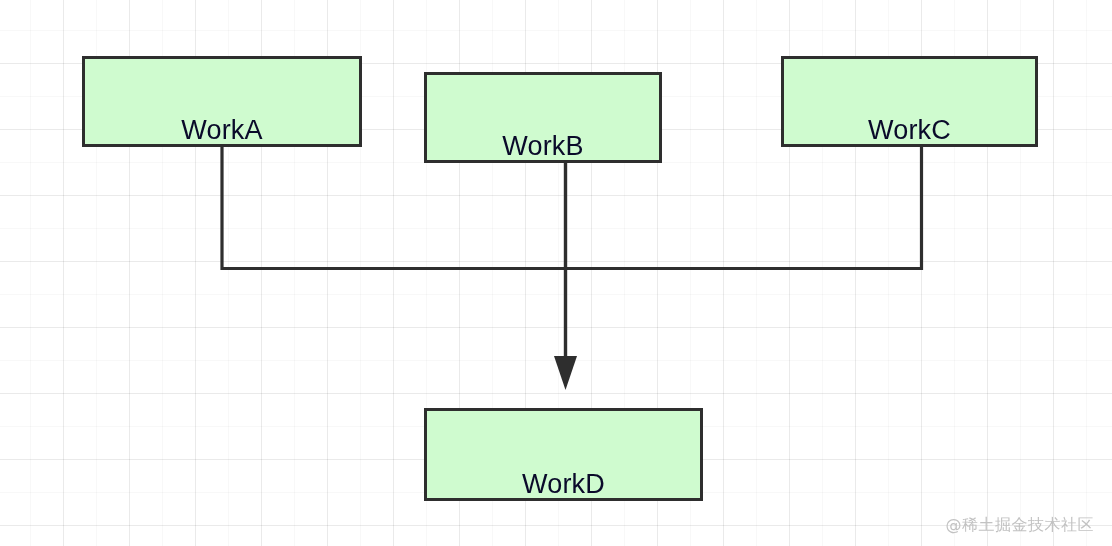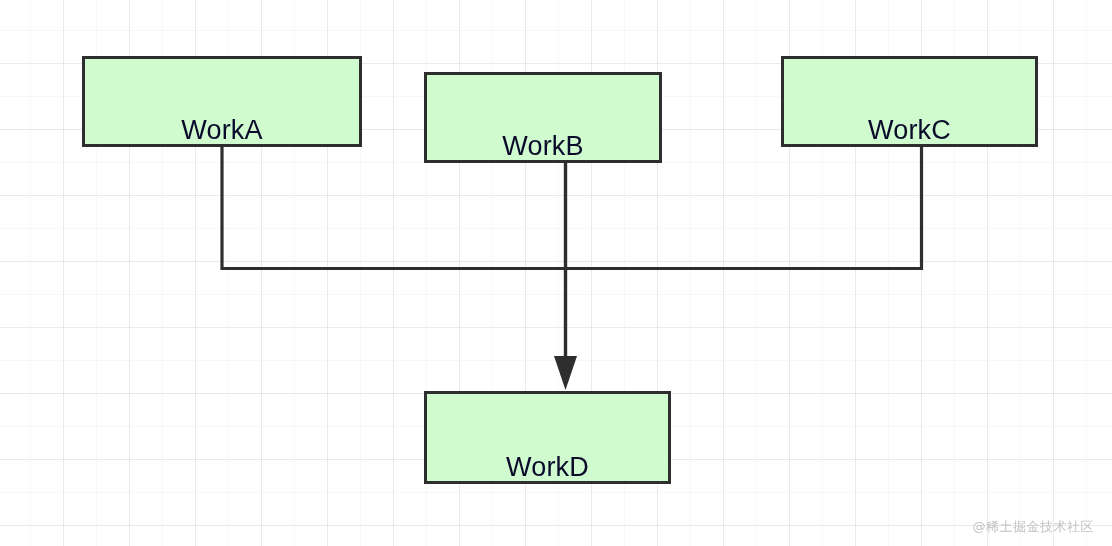--- a/index.html
+++ b/index.html
@@ -51,21 +51,21 @@
     line-height: 1;
     color: #0a0a2a;
     letter-spacing: 0.2px;
     white-space: nowrap;
   }
   .watermark {
     position: absolute;
     right: 18px;
     bottom: 10px;
     font-family: "DejaVu Sans", sans-serif;
-    font-size: 13px;
+    font-size: 16px;
     color: #c2c2c2;
     letter-spacing: 0.5px;
     white-space: nowrap;
   }
 </style>
 </head>
 <body>
 
 <div id="canvas">
 
@@ -85,19 +85,19 @@
   </div>
 
   <div class="node" style="left:424px; top:72px; width:238px; height:91px;">
     <span class="node-label">WorkB</span>
   </div>
 
   <div class="node" style="left:781px; top:56px; width:257px; height:91px;">
     <span class="node-label">WorkC</span>
   </div>
 
-  <div class="node" style="left:424px; top:391px; width:247px; height:93px;">
+  <div class="node" style="left:424px; top:408px; width:279px; height:93px;">
     <span class="node-label">WorkD</span>
   </div>
 
   <div class="watermark">@稀土掘金技术社区</div>
 
 </div>
 
 </body></html>

